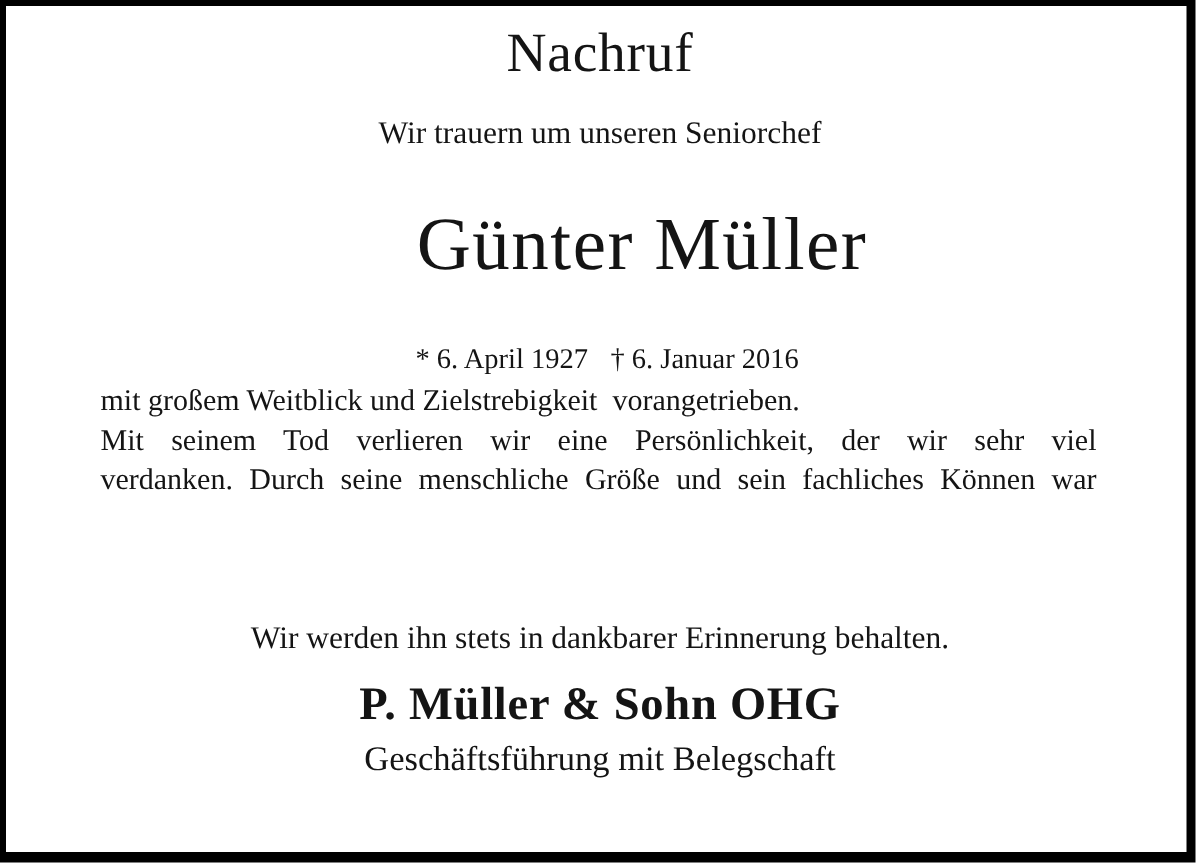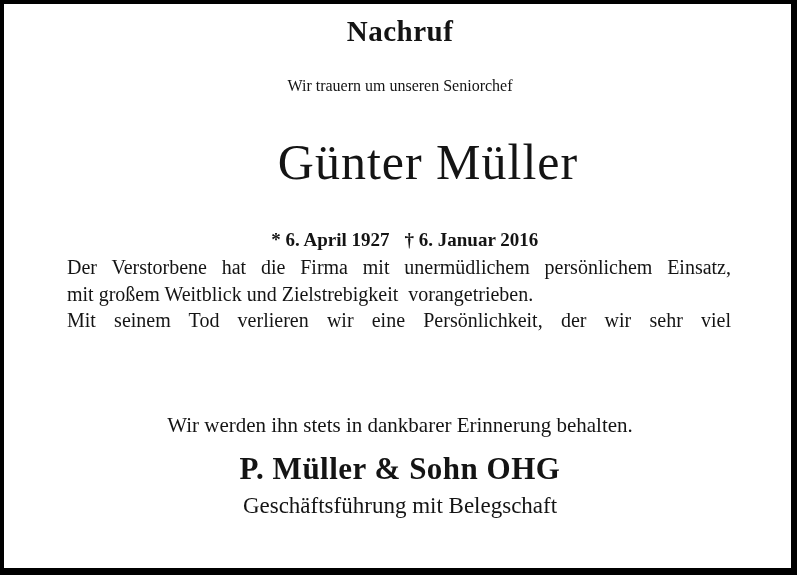--- a/index.html
+++ b/index.html
@@ -30,42 +30,40 @@
   }
   .block {
     position: absolute;
     left: 0;
     width: 800px;
     text-align: center;
     white-space: pre-wrap;
   }
   .title {
     top: 16px;
-    font-size: 29px;
+    font-size: 37px;
     letter-spacing: 0.5px;
     line-height: 1.1;
-    font-weight: bold;
   }
   .intro {
     top: 77px;
-    font-size: 16px;
+    font-size: 21px;
     line-height: 1.1;
   }
   .name {
     top: 135px;
     font-size: 50px;
     letter-spacing: 1px;
     line-height: 1.1;
     padding-left: 28px;
   }
   .dates {
     top: 209px;
     font-size: 19px;
     line-height: 1.1;
-    font-weight: bold;
   }
   .dates .birth {
     margin-right: 15px;
   }
   .body-text {
     position: absolute;
     top: 254px;
     left: 67px;
     width: 664px;
     font-size: 20px;
@@ -109,22 +107,22 @@
 
 <div class="block intro">Wir trauern um unseren Seniorchef</div>
 
 <div class="block name">Günter Müller</div>
 
 <div class="block dates">
   <span class="birth">* 6. April 1927</span><span class="death">† 6. Januar 2016</span>
 </div>
 
 <div class="body-text">
-  <div class="body-line">Der Verstorbene hat die Firma mit unermüdlichem persönlichem Einsatz,</div>
   <div class="body-line para-end">mit großem Weitblick und Zielstrebigkeit  vorangetrieben.</div>
   <div class="body-line">Mit seinem Tod verlieren wir eine Persönlichkeit, der wir sehr viel</div>
+  <div class="body-line">verdanken. Durch seine menschliche Größe und sein fachliches Können war</div>
 </div>
 
 <div class="block remembrance">Wir werden ihn stets in dankbarer Erinnerung behalten.</div>
 
 <div class="block company">P. Müller &amp; Sohn OHG</div>
 
 <div class="block signature">Geschäftsführung mit Belegschaft</div>
 
 </body></html>

